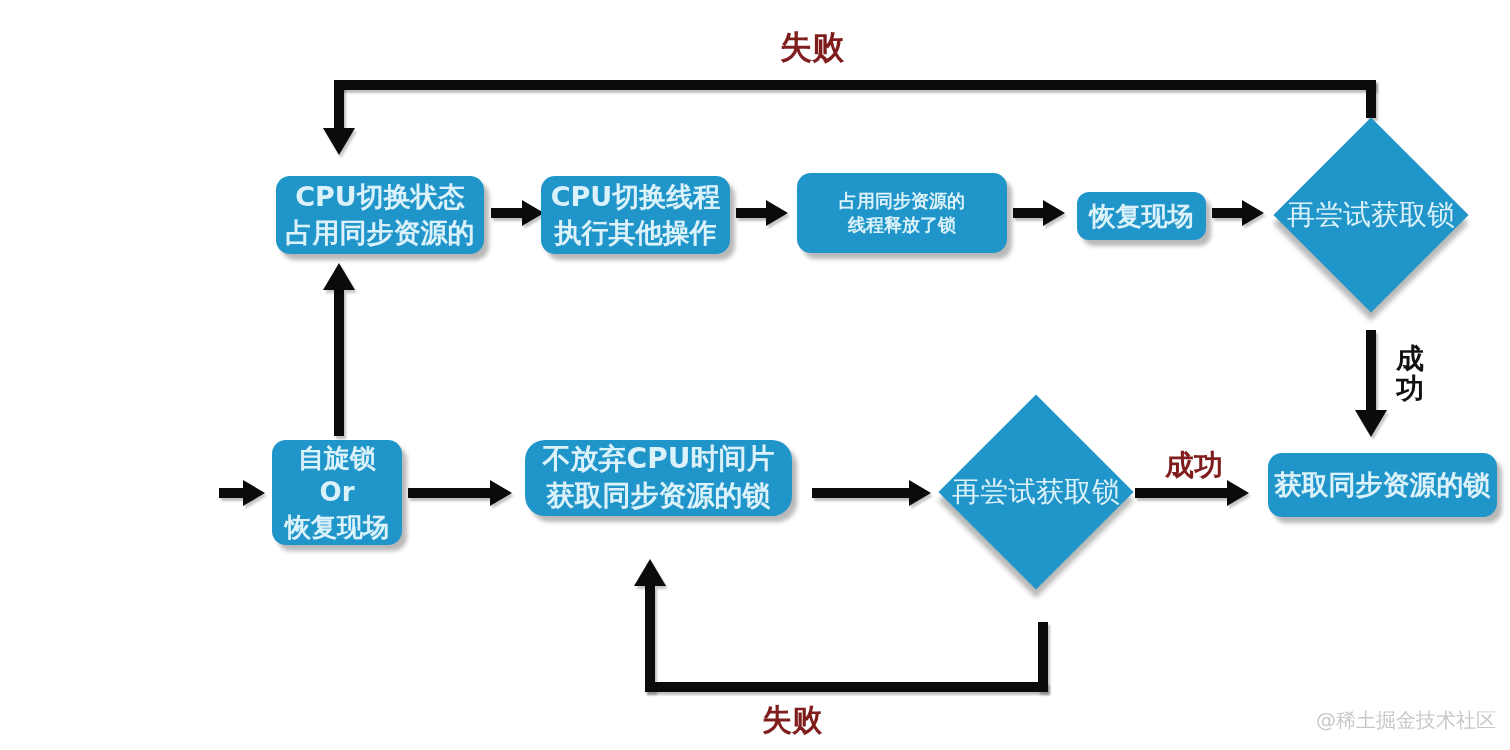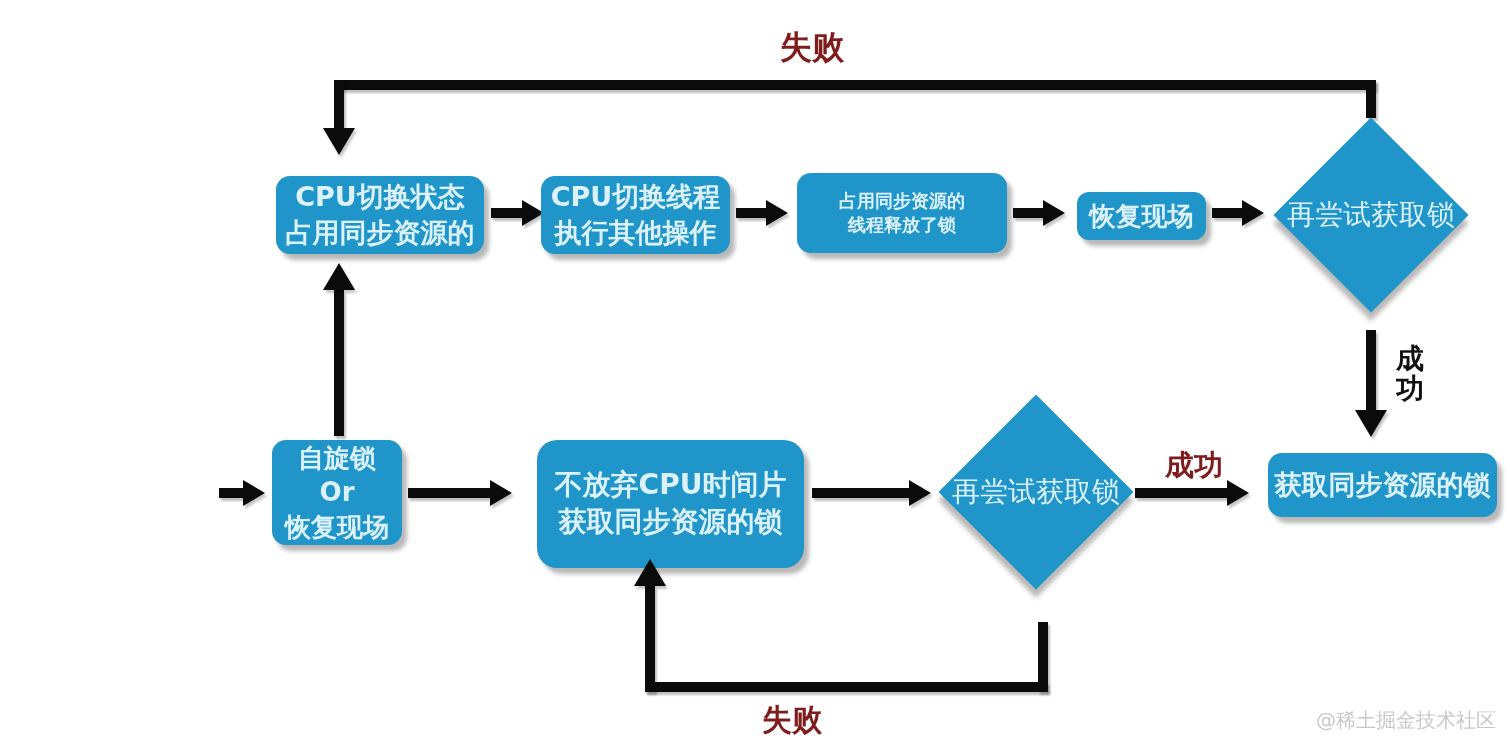--- a/index.html
+++ b/index.html
@@ -137,21 +137,21 @@
     <span>Or</span>
     <span>恢复现场</span>
   </div>
 
   <div class="vline" style="left:334px; top:290px; width:10px; height:146px;"></div>
   <div class="ah ah-up" style="left:323px; top:263px;"></div>
 
   <div class="hline" style="left:408px; top:488px; width:82px; height:10px;"></div>
   <div class="ah ah-right" style="left:490px; top:480px;"></div>
 
-  <div class="box" style="left:537px; top:440px; width:267px; height:128px; font-size:28px; border-radius:20px;">
+  <div class="box" style="left:525px; top:440px; width:267px; height:76px; font-size:28px; border-radius:20px;">
     <span>不放弃CPU时间片</span>
     <span>获取同步资源的锁</span>
   </div>
 
   <div class="hline" style="left:812px; top:488px; width:97px; height:10px;"></div>
   <div class="ah ah-right" style="left:909px; top:480px;"></div>
 
   <div class="diamond" style="left:967px; top:423px;"></div>
   <div class="diamond-label" style="left:1036px; top:492px;">再尝试获取锁</div>
 

